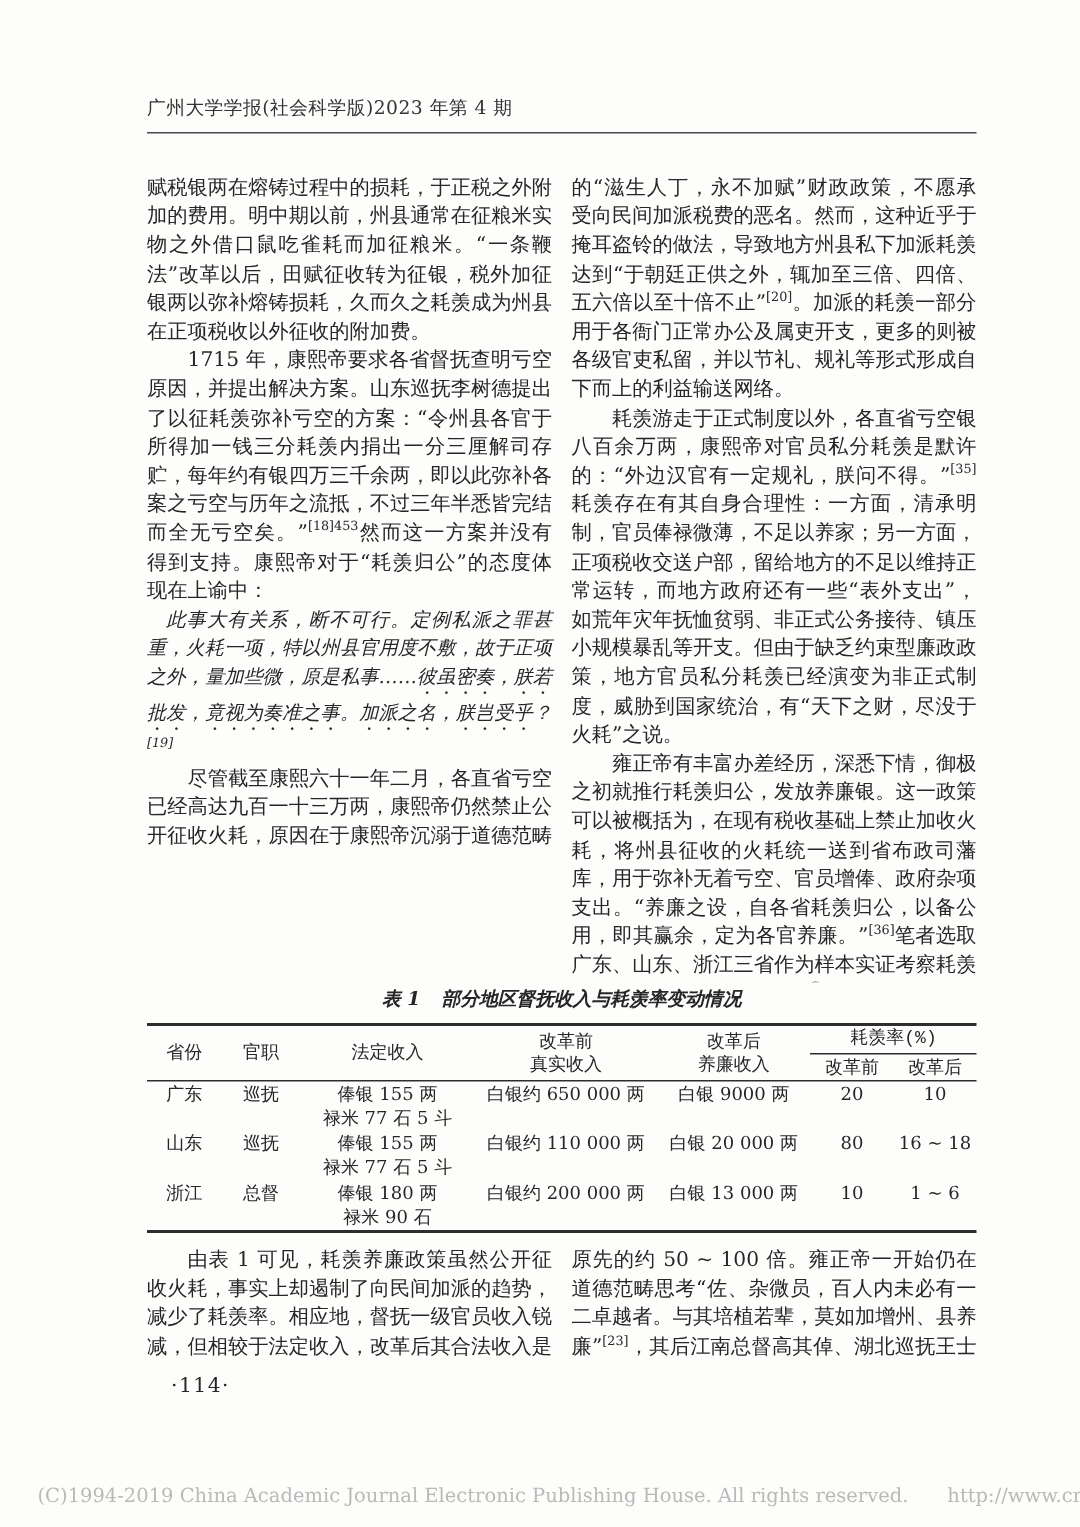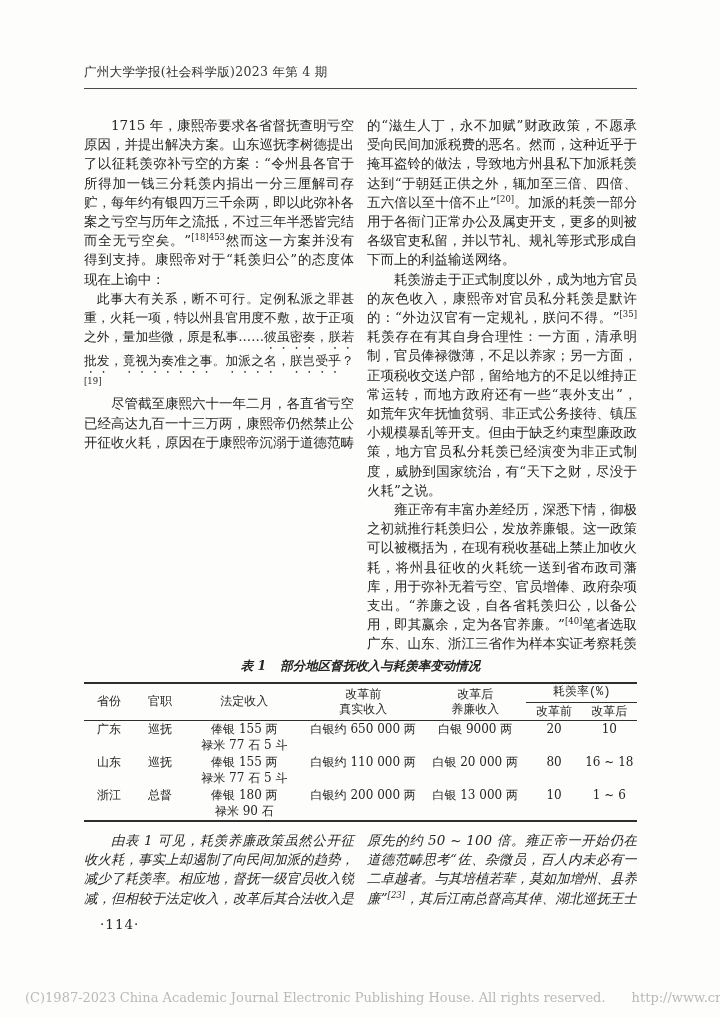--- a/index.html
+++ b/index.html
@@ -1,72 +1,73 @@
 <!DOCTYPE html>
 <html lang="zh"><head>
 <meta charset="utf-8">
 <style>
   html,body{margin:0;padding:0;background:#e8e8e8;}
   .page{
     position:relative;width:720px;height:1018px;margin:0 auto;
     background:#fdfdfc;color:#262626;overflow:hidden;
     font-family:"DejaVu Serif","Liberation Serif",serif;
   }
-  .content{position:absolute;left:84px;top:64px;width:553px;}
+  .content{position:absolute;left:98px;top:64px;width:553px;}
   .journal-line{font-size:12.5px;color:#333;letter-spacing:.3px;padding-bottom:7px;
     border-bottom:1.3px solid #4a4a4a;}
   .cols{display:flex;gap:13px;margin-top:27px;height:539px;overflow:hidden;}
   .col{width:270px;font-size:13.5px;line-height:19.2px;text-align:justify;
     text-justify:inter-ideograph;}
   .col p{margin:0;}
   .ind{text-indent:2em;}
-  .quote{font-size:12.8px;line-height:19.2px;
+  .quote{font-style:italic;font-size:12.8px;line-height:19.2px;
     margin-left:40px;margin-right:5px;text-indent:1em;}
   sup.sup{font-size:8.5px;line-height:0;vertical-align:super;letter-spacing:0;}
   .em-dot{
     -webkit-text-emphasis:filled dot;-webkit-text-emphasis-position:under right;
     text-emphasis:filled dot;text-emphasis-position:under right;
   }
   
   .table-wrap{margin-top:3px;}
   .table-title{text-align:center;font-size:12.5px;font-weight:bold;font-style:italic;
     margin:1px 0 7px 0;}
   .table-title .gap{display:inline-block;width:14px;}
   table.income{width:100%;border-collapse:collapse;font-size:12px;
     border-top:2px solid #2e2e2e;border-bottom:2px solid #2e2e2e;}
   table.income th,table.income td{font-weight:normal;text-align:center;
     padding:1px 2px;line-height:15.5px;}
   table.income thead{border-bottom:1.2px solid #2e2e2e;}
   th.group{border-bottom:1px solid #2e2e2e;font-family:Liberation Mono, monospace;}
   tbody td{vertical-align:top;padding-top:3px;}
   tbody tr td{padding-bottom:2px;}
   
-  .cols.bottom{margin-top:9px;height:79px;font-style:italic;}
+  .cols.bottom{margin-top:9px;height:79px;}
   .page-number{font-size:13.5px;margin-top:6px;padding-left:16px;letter-spacing:1px;}
   .footer{position:absolute;left:25px;bottom:13px;width:670px;
     font-size:13px;color:#b9bab8;display:flex;gap:26px;white-space:nowrap;}
 </style>
 </head>
 <body>
 
 <div class="page">
   <div class="content">
 
     <div class="journal-line">广州大学学报(社会科学版)2023 年第 4 期</div>
 
     <div class="cols">
       <div class="col">
+        <p><span>赋税银两在熔铸过程中的损耗，于正税之外附加的费用。明中期以前，州县通常在征粮米实物之外借口鼠吃雀耗而加征粮米。“一条鞭法”改革以后，田赋征收转为征银，税外加征银两以弥补熔铸损耗，久而久之耗羡成为州县在正项税收以外征收的附加费。</span></p>
         <p class="ind"><span>1715 年，康熙帝要求各省督抚查明亏空原因，并提出解决方案。山东巡抚李树德提出了以征耗羡弥补亏空的方案：“令州县各官于所得加一钱三分耗羡内捐出一分三厘解司存贮，每年约有银四万三千余两，即以此弥补各案之亏空与历年之流抵，不过三年半悉皆完结而全无亏空矣。”</span><sup class="sup">[18]453</sup><span>然而这一方案并没有得到支持。康熙帝对于“耗羡归公”的态度体现在上谕中：</span></p>
         <p class="quote"><span>此事大有关系，断不可行。定例私派之罪甚重，火耗一项，特以州县官用度不敷，故于正项之外，量加些微，原是私事……</span><span class="em-dot">彼虽密奏，朕若批发，竟视为奏准之事。加派之名，朕岂受乎？</span><sup class="sup">[19]</sup></p>
         <p class="ind"><span>尽管截至康熙六十一年二月，各直省亏空已经高达九百一十三万两，康熙帝仍然禁止公开征收火耗，原因在于康熙帝沉溺于道德范畴</span></p>
       </div>
       <div class="col">
         <p><span>的“滋生人丁，永不加赋”财政政策，不愿承受向民间加派税费的恶名。然而，这种近乎于掩耳盗铃的做法，导致地方州县私下加派耗羡达到“于朝廷正供之外，辄加至三倍、四倍、五六倍以至十倍不止”</span><sup class="sup">[20]</sup><span>。加派的耗羡一部分用于各衙门正常办公及属吏开支，更多的则被各级官吏私留，并以节礼、规礼等形式形成自下而上的利益输送网络。</span></p>
-        <p class="ind"><span>耗羡游走于正式制度以外，成为地方官员的灰色收入，康熙帝对官员私分耗羡是默许的：“外边汉官有一定规礼，朕问不得。”</span><sup class="sup">[35]</sup><span>耗羡存在有其自身合理性：一方面，清承明制，官员俸禄微薄，不足以养家；另一方面，正项税收交送户部，留给地方的不足以维持正常运转，而地方政府还有一些“表外支出”，如荒年灾年抚恤贫弱、非正式公务接待、镇压小规模暴乱等开支。但由于缺乏约束型廉政政策，地方官员私分耗羡已经演变为非正式制度，威胁到国家统治，有“天下之财，尽没于火耗”之说。</span></p>
-        <p class="ind"><span>雍正帝有丰富办差经历，深悉下情，御极之初就推行耗羡归公，发放养廉银。这一政策可以被概括为，在现有税收基础上禁止加收火耗，将州县征收的火耗统一送到省布政司藩库，用于弥补无着亏空、官员增俸、政府杂项支出。“养廉之设，自各省耗羡归公，以备公用，即其赢余，定为各官养廉。”</span><sup class="sup">[40]</sup><span>笔者选取广东、山东、浙江三省作为样本实证考察耗羡养廉的实施效果(见表 1)。</span><sup class="sup">②</sup></p>
+        <p class="ind"><span>耗羡游走于正式制度以外，各直省亏空银八百余万两，康熙帝对官员私分耗羡是默许的：“外边汉官有一定规礼，朕问不得。”</span><sup class="sup">[35]</sup><span>耗羡存在有其自身合理性：一方面，清承明制，官员俸禄微薄，不足以养家；另一方面，正项税收交送户部，留给地方的不足以维持正常运转，而地方政府还有一些“表外支出”，如荒年灾年抚恤贫弱、非正式公务接待、镇压小规模暴乱等开支。但由于缺乏约束型廉政政策，地方官员私分耗羡已经演变为非正式制度，威胁到国家统治，有“天下之财，尽没于火耗”之说。</span></p>
+        <p class="ind"><span>雍正帝有丰富办差经历，深悉下情，御极之初就推行耗羡归公，发放养廉银。这一政策可以被概括为，在现有税收基础上禁止加收火耗，将州县征收的火耗统一送到省布政司藩库，用于弥补无着亏空、官员增俸、政府杂项支出。“养廉之设，自各省耗羡归公，以备公用，即其赢余，定为各官养廉。”</span><sup class="sup">[36]</sup><span>笔者选取广东、山东、浙江三省作为样本实证考察耗羡养廉的实施效果(见表 1)。</span><sup class="sup">②</sup></p>
       </div>
     </div>
 
     <div class="table-wrap">
       <div class="table-title">
         <span>表 1</span><span class="gap"></span><span>部分地区督抚收入与耗羡率变动情况</span>
       </div>
       <table class="income">
         <colgroup>
           <col style="width:9%">
@@ -144,16 +145,16 @@
       </div>
       <div class="col">
         <p><span>原先的约 50 ~ 100 倍。雍正帝一开始仍在道德范畴思考“佐、杂微员，百人内未必有一二卓越者。与其培植若辈，莫如加增州、县养廉”</span><sup class="sup">[23]</sup><span>，其后江南总督高其倬、湖北巡抚王士俊等人奏</span></p>
       </div>
     </div>
 
     <div class="page-number">·114·</div>
   </div>
 
   <div class="footer">
-    <span>(C)1987-2023 China Academic Journal Electronic Publishing House. All rights reserved.</span>
+    <span>(C)1994-2019 China Academic Journal Electronic Publishing House. All rights reserved.</span>
     <span>http://www.cnki.net</span>
   </div>
 </div>
 
 </body></html>

